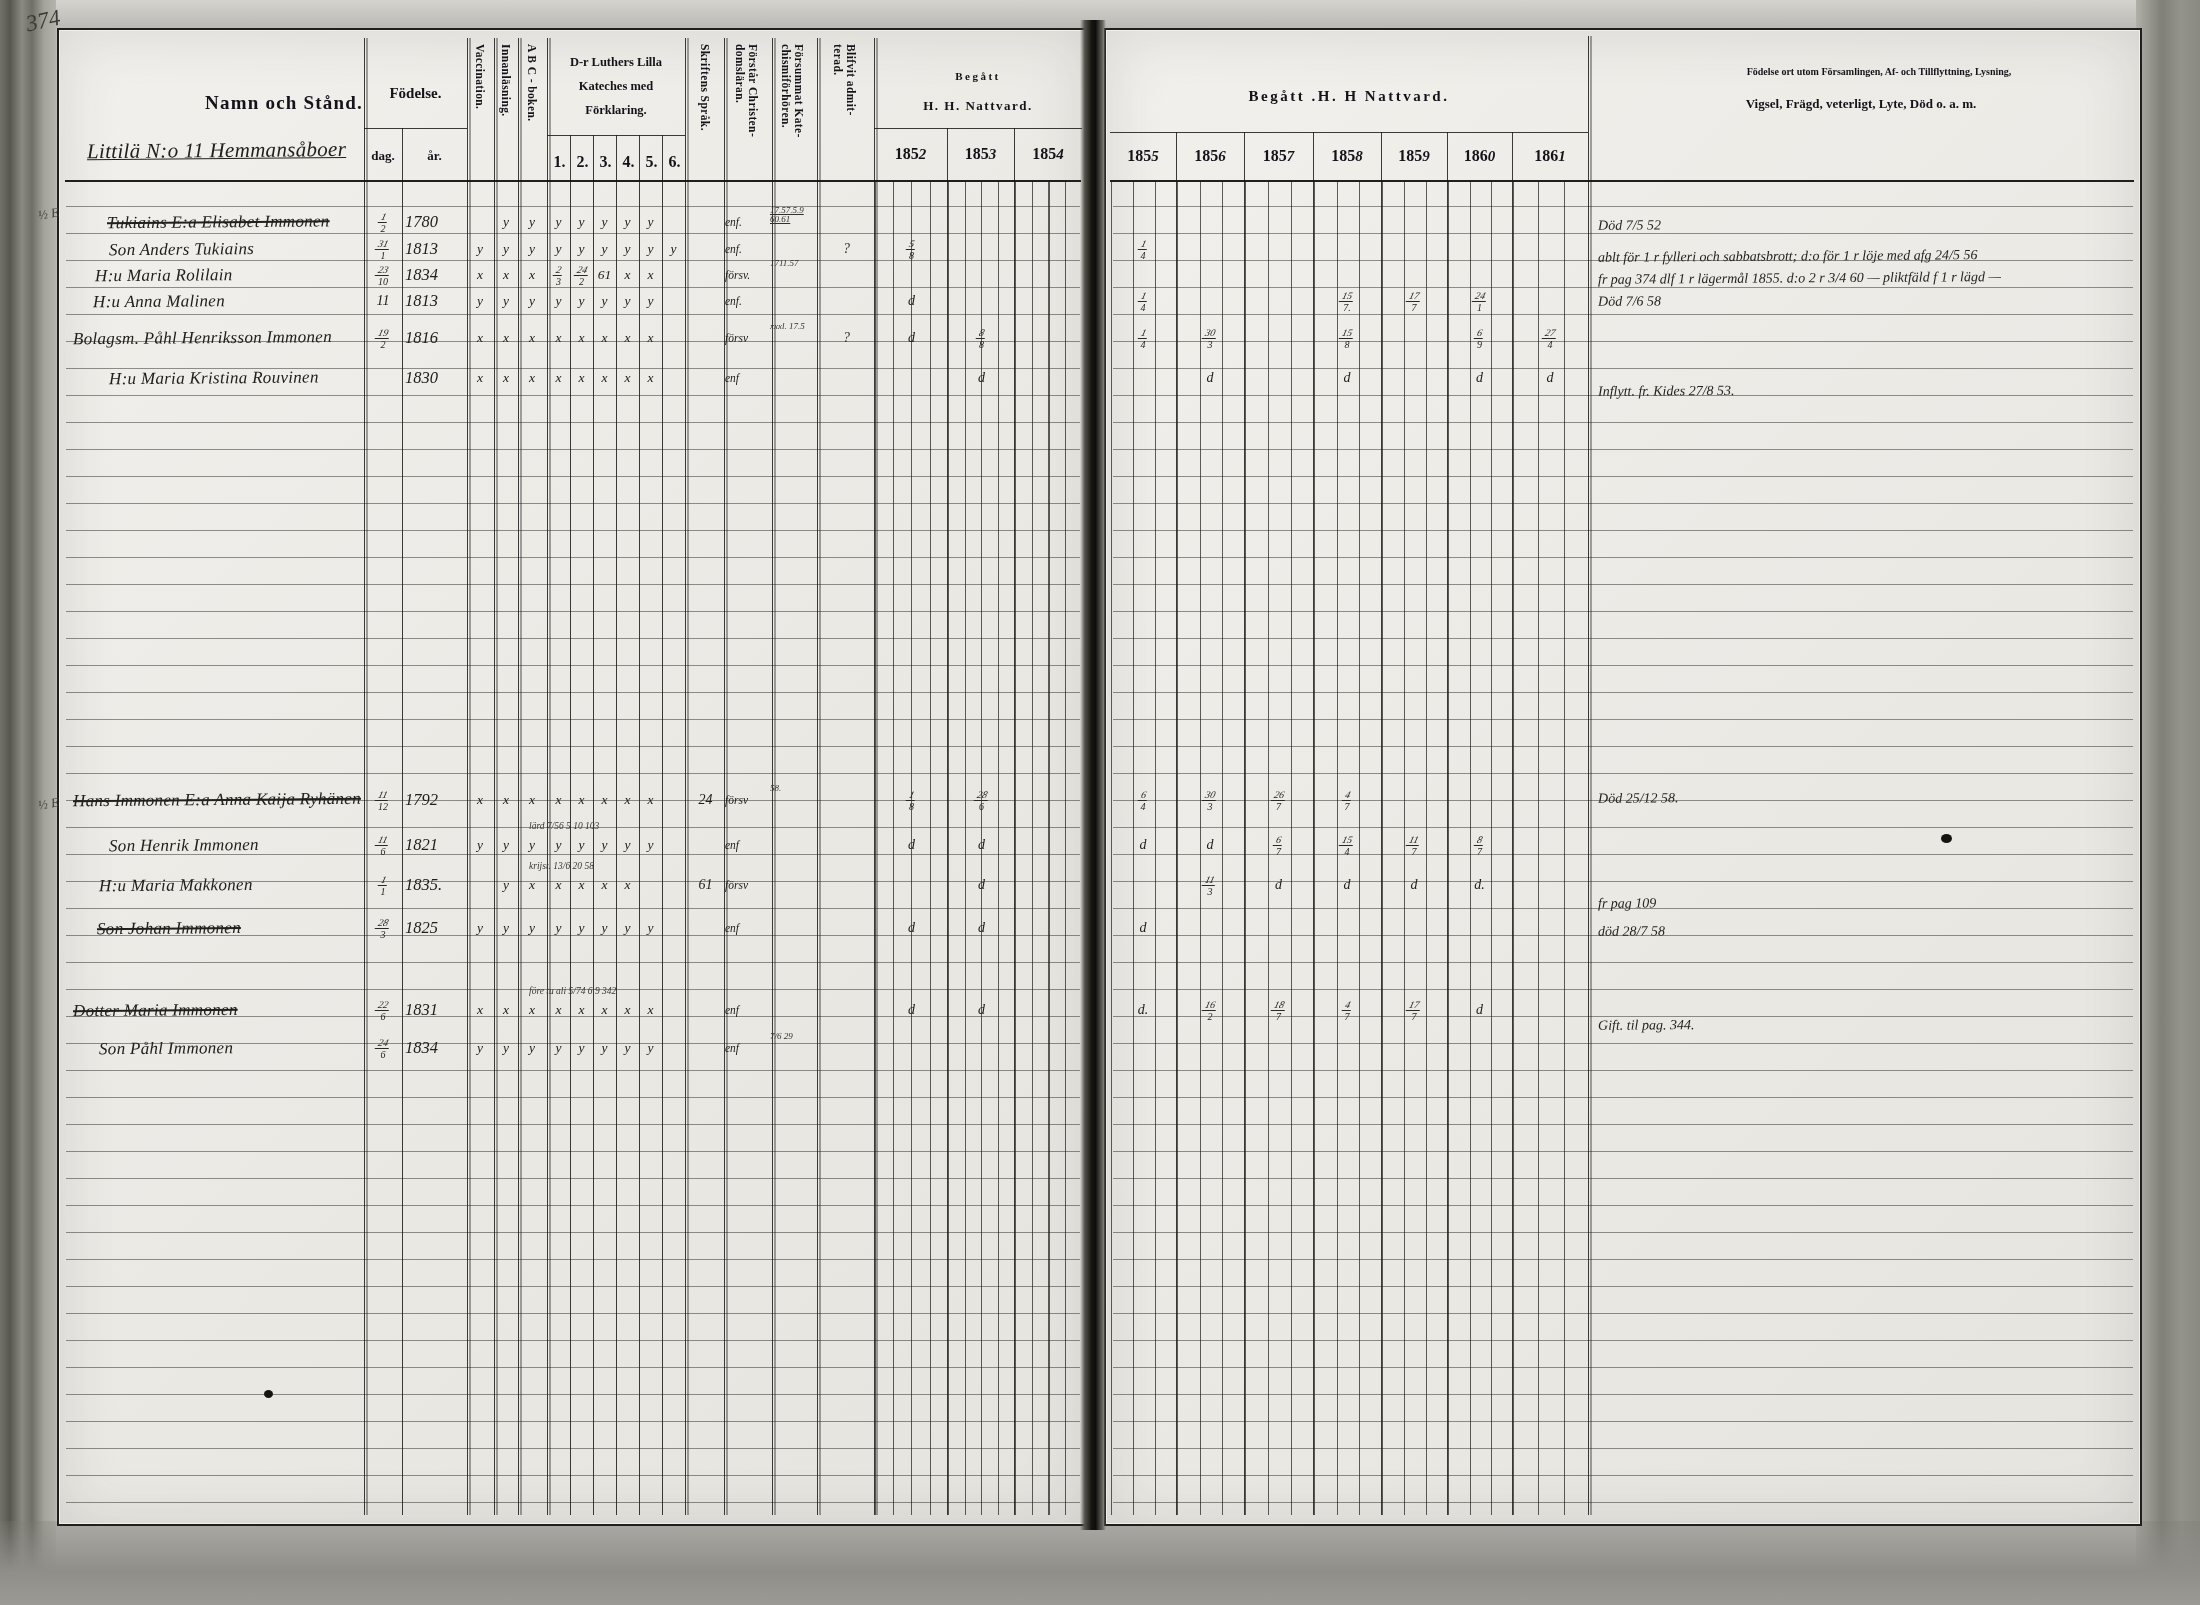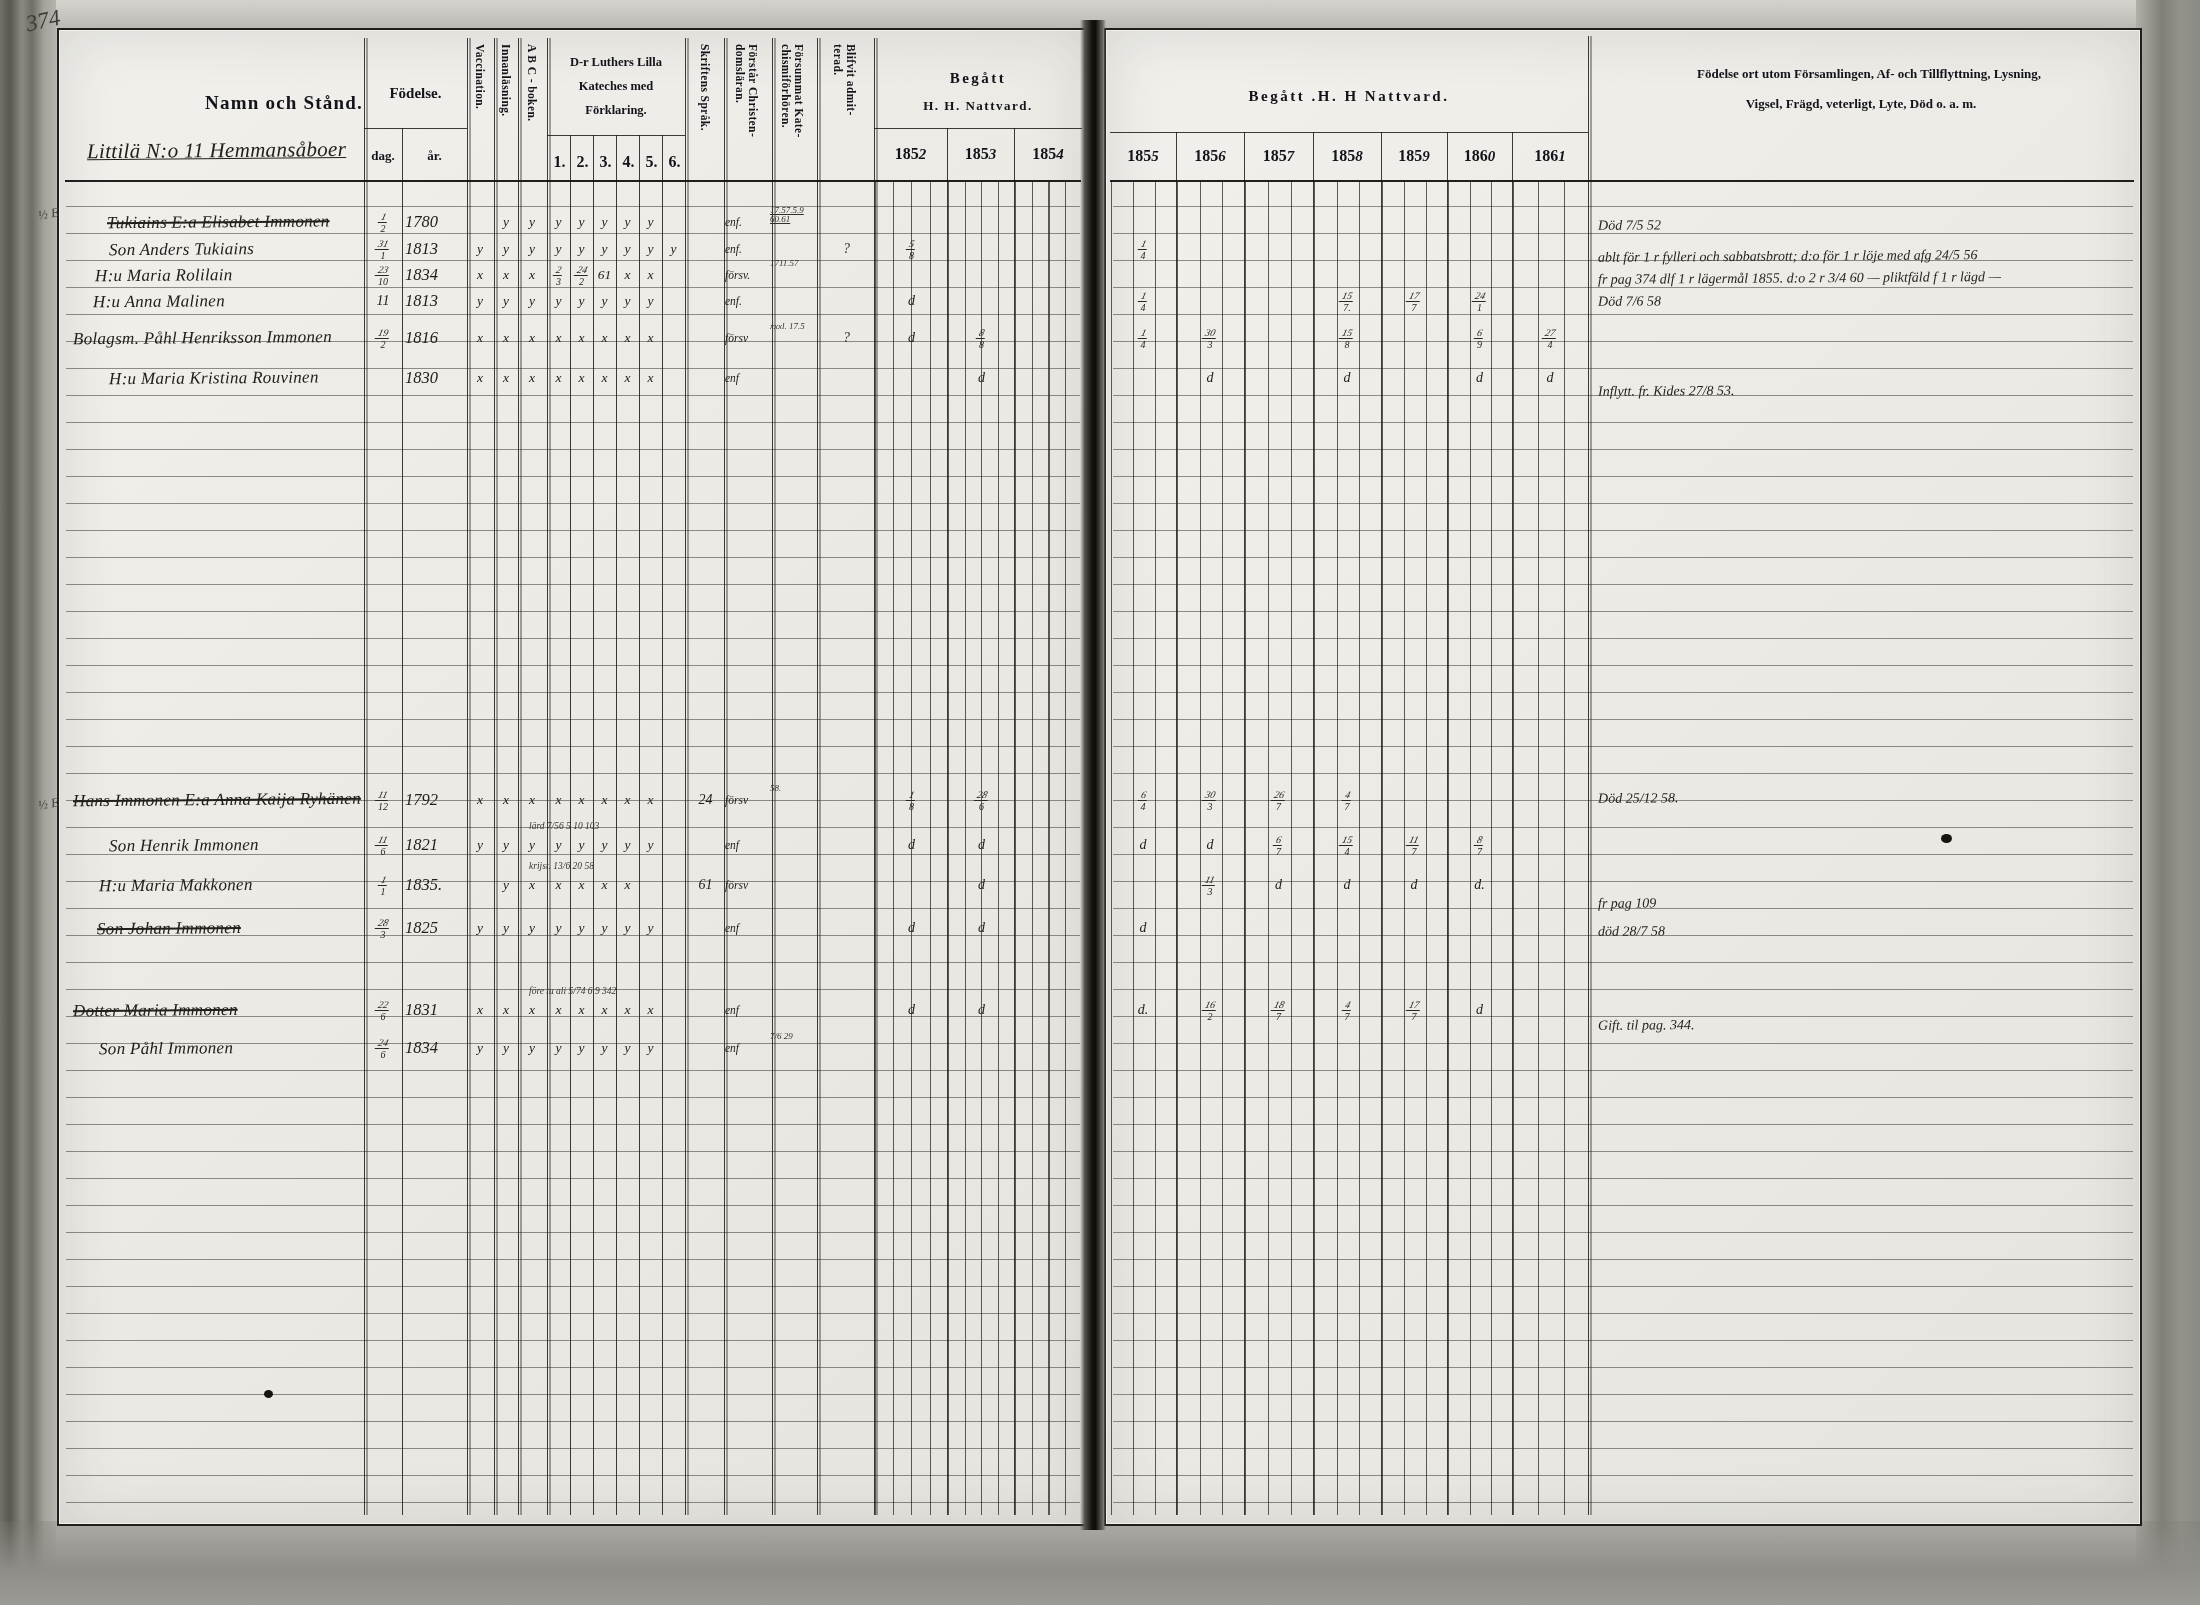--- a/index.html
+++ b/index.html
@@ -70,21 +70,21 @@
     <div class="rot" style="left:440px;">Innanläsning.</div>
     <div class="rot" style="left:466px;">A B C - boken.</div>
     <div class="hdr" style="left:490px;top:20px;width:134px;font-size:12.5px;line-height:24px;">D-r Luthers Lilla Kateches med Förklaring.</div>
     <div class="rot" style="left:639px;">Skriftens Språk.</div>
     <div class="rot" style="left:674px;">Förstår Christen-
 domsläran.</div>
     <div class="rot" style="left:720px;">Försummat Kate-
 chismiförhören.</div>
     <div class="rot" style="left:772px;">Blifvit admit-
 terad.</div>
-    <div class="hdr" style="left:815px;top:40px;width:208px;font-size:15px;letter-spacing:2.5px;">Begått</div>
+    <div class="hdr" style="left:815px;top:40px;width:208px;font-size:11px;letter-spacing:2.5px;">Begått</div>
     <div class="hdr" style="left:815px;top:68px;width:208px;font-size:13px;letter-spacing:1.5px;">H. H. Nattvard.</div>
   <div class="vl dbl" style="left: 305px; top: 8px; height: 1477px;"></div>
       <div class="vl" style="left: 343px; top: 98px; height: 1387px;"></div>
       <div class="vl dbl" style="left: 408px; top: 8px; height: 1477px;"></div>
       <div class="vl dbl" style="left: 435px; top: 8px; height: 1477px;"></div>
       <div class="vl dbl" style="left: 459px; top: 8px; height: 1477px;"></div>
       <div class="vl dbl" style="left: 488px; top: 8px; height: 1477px;"></div>
       <div class="vl" style="left: 511px; top: 105px; height: 1380px;"></div>
       <div class="vl" style="left: 534px; top: 105px; height: 1380px;"></div>
       <div class="vl" style="left: 557px; top: 105px; height: 1380px;"></div>
@@ -328,21 +328,21 @@
       <div class="cell ck" style="left: 534px; top: 1006px; width: 23px;">y</div>
       <div class="cell ck" style="left: 557px; top: 1006px; width: 23px;">y</div>
       <div class="cell ck" style="left: 580px; top: 1006px; width: 23px;">y</div>
     </div>
 
   <div class="gutter"></div>
 
   <div class="page right" id="rpage">
     <div class="rules"></div>
     <div class="hdr" style="left:4px;top:58px;width:478px;font-size:15px;letter-spacing:2.5px;">Begått .H. H Nattvard.</div>
-    <div class="hdr" style="left:490px;top:36px;width:546px;font-size:13px;">Födelse ort utom Församlingen, Af- och Tillflyttning, Lysning,</div>
+    <div class="hdr" style="left:500px;top:36px;width:546px;font-size:10px;">Födelse ort utom Församlingen, Af- och Tillflyttning, Lysning,</div>
     <div class="hdr" style="left:482px;top:66px;width:546px;font-size:13px;">Vigsel, Frägd, veterligt, Lyte, Död o. a. m.</div>
   <div class="vl" style="left: 70px; top: 102px; height: 1383px;"></div>
       <div class="vl" style="left: 138px; top: 102px; height: 1383px;"></div>
       <div class="vl" style="left: 207px; top: 102px; height: 1383px;"></div>
       <div class="vl" style="left: 275px; top: 102px; height: 1383px;"></div>
       <div class="vl" style="left: 341px; top: 102px; height: 1383px;"></div>
       <div class="vl" style="left: 406px; top: 102px; height: 1383px;"></div>
       <div class="vl dbl" style="left: 482px; top: 6px; height: 1479px;"></div>
       <div class="hl" style="top: 102px; left: 4px; width: 478px;"></div>
       <div class="hl thick" style="top: 150px; left: 4px; width: 1024px;"></div>

